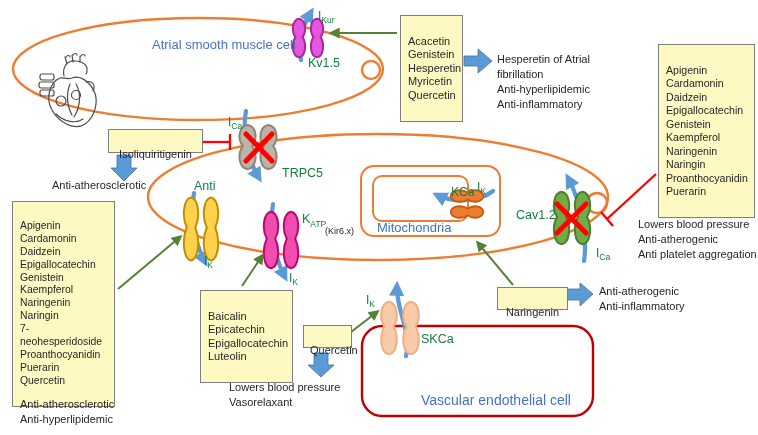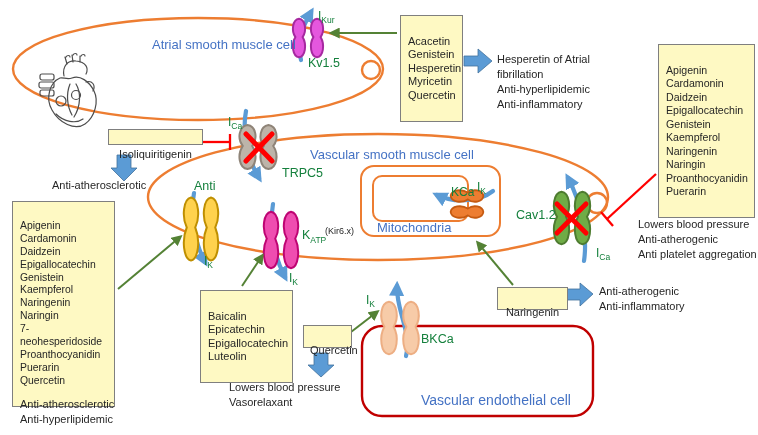--- a/index.html
+++ b/index.html
@@ -135,55 +135,54 @@
       <polygon points="686.5,188 699.5,188 699.5,202 705,202 693,216 681,202 686.5,202"></polygon>
       <polygon points="117,155 131,155 131,168 137,168 124,181 111,168 117,168"></polygon>
       <polygon points="55,366 69,366 69,380 75,380 62,394 49,380 55,380"></polygon>
       <polygon points="241,354 255,354 255,366 261,366 248,378 235,366 241,366"></polygon>
       <polygon points="314,353 328,353 328,365 334,365 321,377 308,365 314,365"></polygon>
       <polygon points="566,289 580,289 580,283 593,294 580,306 580,300 566,300"></polygon>
     </g>
   </svg>
 
   <div class="cell-lbl" style="left:104px;top:37px;margin-left:48px;">Atrial smooth muscle cell</div>
-  <div class="cell-lbl" style="left:310px;top:147px;">Vascular smooth muscle cell</div>
   <div class="cell-lbl" style="left:377px;top:220px;">Mitochondria</div>
   <div class="cell-lbl" style="left:421px;top:392px;font-size:14px;">Vascular endothelial cell</div>
 
   <div class="lbl cur" style="left:318px;top:5px;"><span>I</span><sub>Kur</sub></div>
   <div class="lbl" style="left:308px;top:52px;">Kv1.5</div>
 
   <div class="lbl cur" style="left:228px;top:111px;"><span>I</span><sub>Ca</sub></div>
   <div class="lbl" style="left:282px;top:162px;">TRPC5</div>
 
   <div class="lbl" style="left:194px;top:175px;">Anti</div>
   <div class="lbl cur" style="left:204px;top:250px;"><span>I</span><sub>K</sub></div>
 
-  <div class="lbl" style="left:302px;top:224px;"><span>K</span><sub>ATP</sub></div>
+  <div class="lbl" style="left:302px;top:208px;"><span>K</span><sub>ATP</sub></div>
   <div class="sub9" style="left:303px;top:226px;">(Kir6.x)</div>
   <div class="lbl cur" style="left:289px;top:267px;"><span>I</span><sub>K</sub></div>
 
   <div class="lbl" style="left:427px;top:181px;font-size:12px;margin-left:24px;">KCa</div>
   <div class="lbl cur" style="left:477px;top:176px;"><span>I</span><sub>K</sub></div>
 
   <div class="lbl" style="left:516px;top:204px;">Cav1.2</div>
   <div class="lbl cur" style="left:596px;top:242px;"><span>I</span><sub>Ca</sub></div>
 
   <div class="lbl cur" style="left:366px;top:289px;"><span>I</span><sub>K</sub></div>
-  <div class="lbl" style="left:421px;top:328px;">BKCa</div>
+  <div class="lbl" style="left:421px;top:328px;">SKCa</div>
 
   <div class="box" style="left:400px;top:15px;width:63px;">
     <div>Acacetin
 Genistein
 Hesperetin
 Myricetin
 Quercetin</div>
   </div>
 
-  <div class="box center" style="left:108px;top:129px;width:95px;height:16px;">
+  <div class="box center" style="left:108px;top:129px;width:95px;height:24px;">
     <div>Isoliquiritigenin</div>
   </div>
 
   <div class="box small-list" style="left:12px;top:201px;width:103px;">
     <div>Apigenin
 Cardamonin
 Daidzein
 Epigallocatechin
 Genistein
 Kaempferol

